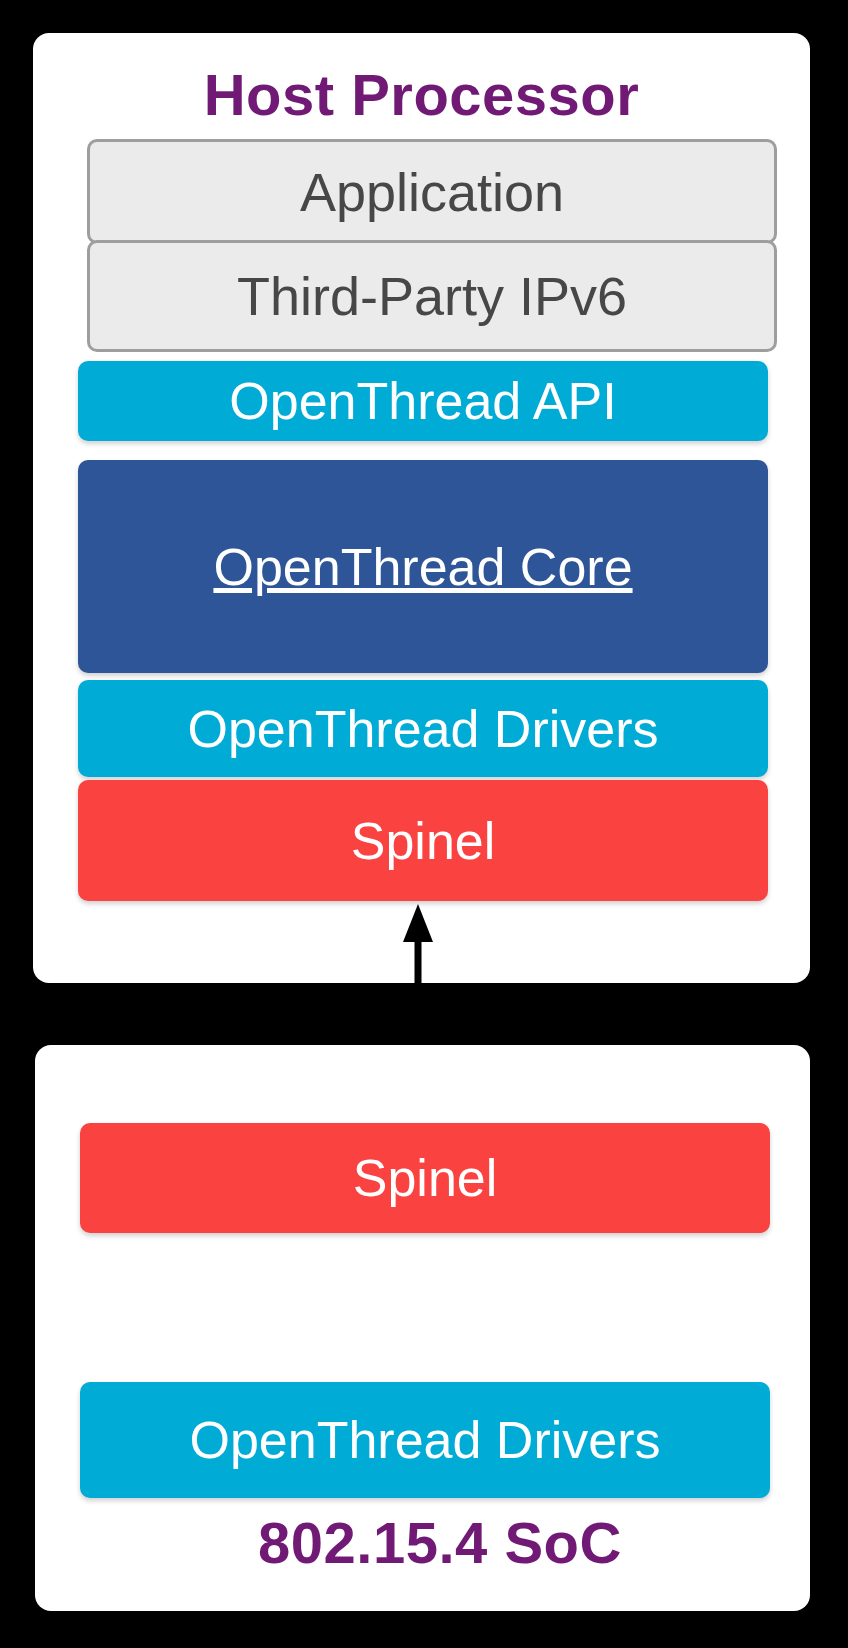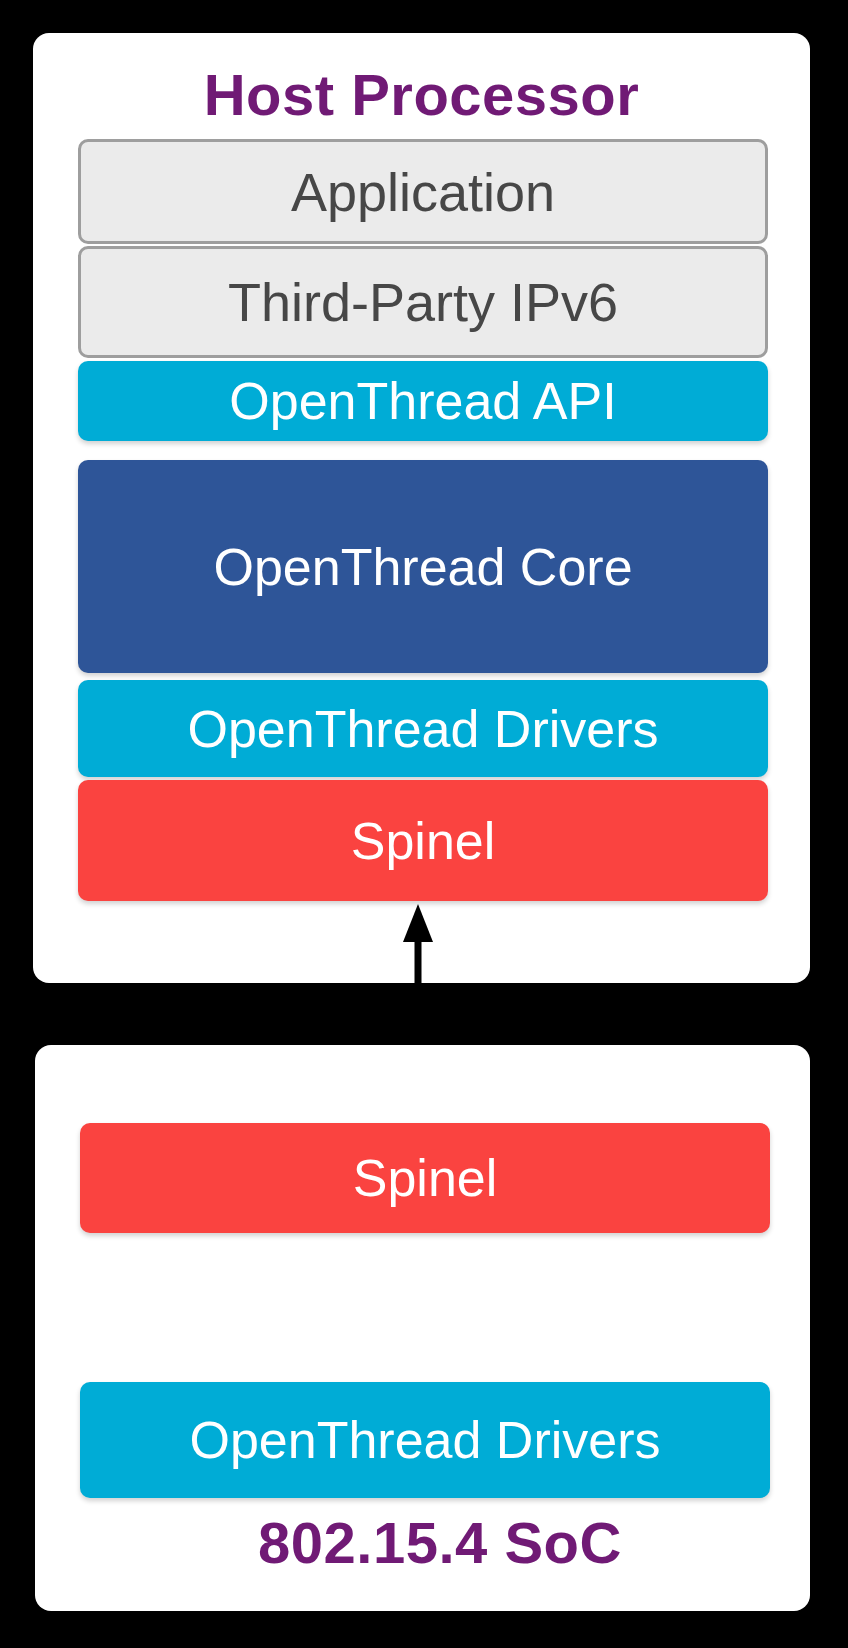--- a/index.html
+++ b/index.html
@@ -44,42 +44,43 @@
     align-items: center;
     justify-content: center;
     box-sizing: border-box;
     font-size: 52px;
   }
   .layer-gray {
     background: #EBEBEB;
     border: 3px solid #9E9E9E;
     color: #474747;
     font-size: 54px;
+    margin-left: 9px;
   }
   .layer-cyan {
     background: #00ACD6;
     color: #ffffff;
     box-shadow: 0 3px 5px rgba(0,0,0,0.18);
   }
   .layer-darkblue {
     background: #2E5598;
     color: #ffffff;
     box-shadow: 0 3px 5px rgba(0,0,0,0.18);
   }
   .layer-red {
     background: #FA4340;
     color: #ffffff;
     box-shadow: 0 3px 5px rgba(0,0,0,0.18);
   }
 
   
   #layer-application   { top: 106px; height: 105px; }
-  #layer-ipv6          { top: 213px; height: 112px; }
+  #layer-ipv6          { top: 207px; height: 112px; }
   #layer-api           { top: 328px; height: 80px;  }
-  #layer-core          { top: 427px; height: 213px; }
+  #layer-core          { top: 427px; height: 213px; text-decoration: underline; }
   #layer-drivers-host  { top: 647px; height: 97px;  }
   #layer-spinel-host   { top: 747px; height: 121px; }
 
   
   #layer-spinel-soc    { top: 78px;  height: 110px; }
   #layer-mac           { top: 193px; height: 139px; }
   #layer-drivers-soc   { top: 337px; height: 116px; }
 
   #connector-arrow {
     position: absolute;

